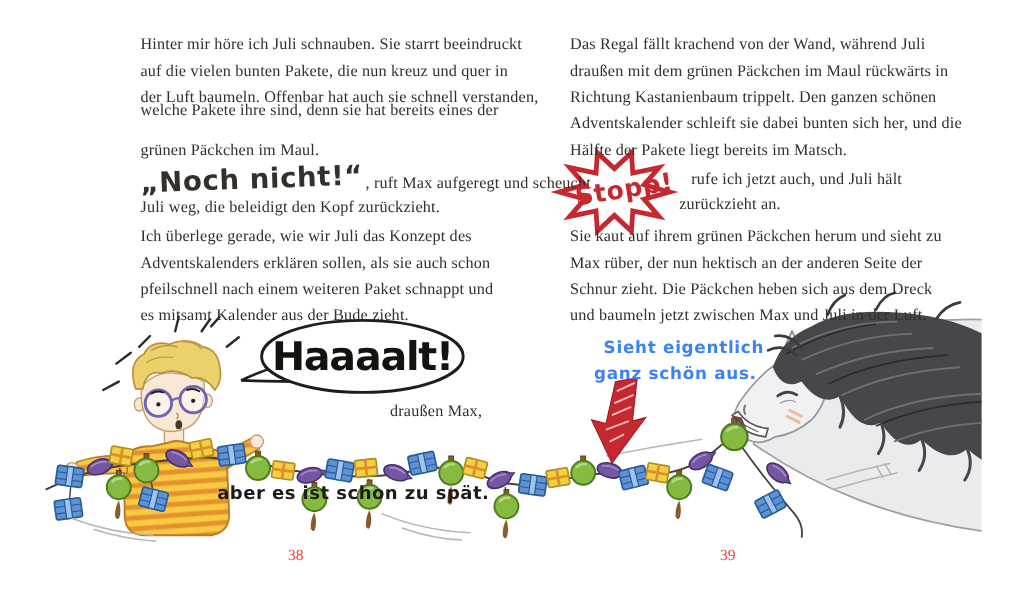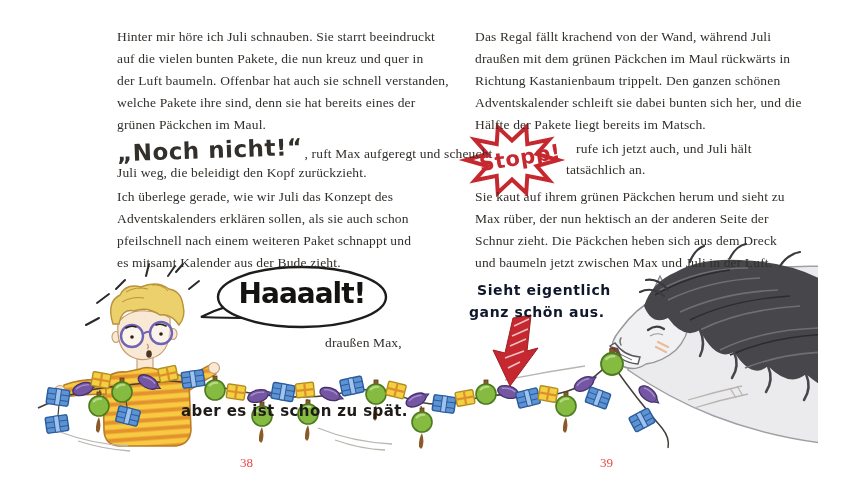--- a/index.html
+++ b/index.html
@@ -3,27 +3,27 @@
 <meta charset="utf-8">
 <style>
   html,body{margin:0;padding:0;background:#ffffff;}
   #spread{position:relative;width:818px;height:500px;background:#ffffff;overflow:hidden;
           font-family:"Liberation Serif",serif;color:#332f2b;}
   .t{position:absolute;white-space:nowrap;font-size:13.5px;letter-spacing:.15px;color:#332f2b;}
   .hand{font-family:"DejaVu Sans",sans-serif;font-weight:700;color:#1e1b18;}
   .shout-big{display:inline-block;font-family:"DejaVu Sans",sans-serif;font-weight:700;
              font-size:23px;letter-spacing:.5px;transform:rotate(-2deg);margin-right:2px;}
   .bubble-text{position:absolute;left:212px;top:277px;width:180px;text-align:center;
-               font-family:"DejaVu Sans",sans-serif;font-weight:700;font-size:28px;
+               font-family:"DejaVu Sans",sans-serif;font-weight:700;font-size:33px;
                letter-spacing:-1px;color:#151310;}
   .stopp-text{position:absolute;left:479px;top:146px;width:80px;text-align:center;
               font-family:"DejaVu Sans",sans-serif;font-weight:700;font-size:21px;
               transform:rotate(-9deg);letter-spacing:.5px;}
   .note{position:absolute;font-family:"DejaVu Sans",sans-serif;font-weight:700;
-        font-size:14px;letter-spacing:.6px;color:#0f172a;}
+        font-size:14px;letter-spacing:.6px;color:#3b82f6;margin-left:26px;}
   .pagenum{position:absolute;font-size:13px;color:#ef4444;}
   svg{position:absolute;left:0;top:0;}
 </style>
 </head>
 <body>
 
 <div id="spread">
 
   <svg width="850" height="500" viewBox="0 0 850 500">
     <defs>
@@ -244,21 +244,21 @@
           <path d="M505,358 L524,351"></path>
         <path d="M508,368 L520,362"></path>
       </g>
     </g>
   </svg>
 
   <div>
     <div class="t" style="left:117px;top:29px">Hinter mir höre ich Juli schnauben. Sie starrt beeindruckt</div>
     <div class="t" style="left:117px;top:51px">auf die vielen bunten Pakete, die nun kreuz und quer in</div>
     <div class="t" style="left:117px;top:73px">der Luft baumeln. Offenbar hat auch sie schnell verstanden,</div>
-    <div class="t" style="left:117px;top:95px">welche Pakete ihre sind, denn sie hat bereits eines der</div>
+    <div class="t" style="left:117px;top:84px">welche Pakete ihre sind, denn sie hat bereits eines der</div>
     <div class="t" style="left:117px;top:117px">grünen Päckchen im Maul.</div>
 
     <div class="t" style="left:117px;top:137px">
       <span class="shout-big">„Noch nicht!“</span><span>, ruft Max aufgeregt und scheucht</span>
     </div>
     <div class="t" style="left:117px;top:165px">Juli weg, die beleidigt den Kopf zurückzieht.</div>
 
     <div class="t" style="left:117px;top:189px">Ich überlege gerade, wie wir Juli das Konzept des</div>
     <div class="t" style="left:117px;top:211px">Adventskalenders erklären sollen, als sie auch schon</div>
     <div class="t" style="left:117px;top:233px">pfeilschnell nach einem weiteren Paket schnappt und</div>
@@ -272,21 +272,21 @@
 
   <div>
     <div class="t" style="left:475px;top:29px">Das Regal fällt krachend von der Wand, während Juli</div>
     <div class="t" style="left:475px;top:51px">draußen mit dem grünen Päckchen im Maul rückwärts in</div>
     <div class="t" style="left:475px;top:73px">Richtung Kastanienbaum trippelt. Den ganzen schönen</div>
     <div class="t" style="left:475px;top:95px">Adventskalender schleift sie dabei bunten sich her, und die</div>
     <div class="t" style="left:475px;top:117px">Hälfte der Pakete liegt bereits im Matsch.</div>
 
     <div class="stopp-text" style="color:#c5282f">Stopp!</div>
     <div class="t" style="left:576px;top:141px">rufe ich jetzt auch, und Juli hält</div>
-    <div class="t" style="left:566px;top:162px">tatsächlich an.</div>
+    <div class="t" style="left:566px;top:162px">zurückzieht an.</div>
 
     <div class="t" style="left:475px;top:189px">Sie kaut auf ihrem grünen Päckchen herum und sieht zu</div>
     <div class="t" style="left:475px;top:211px">Max rüber, der nun hektisch an der anderen Seite der</div>
     <div class="t" style="left:475px;top:233px">Schnur zieht. Die Päckchen heben sich aus dem Dreck</div>
     <div class="t" style="left:475px;top:255px">und baumeln jetzt zwischen Max und Juli in der Luft.</div>
 
     <div class="note" style="left:477px;top:282px">Sieht eigentlich</div>
     <div class="note" style="left:469px;top:304px">ganz schön aus.</div>
     <div class="pagenum" style="left:600px;top:455px">39</div>
   </div>

